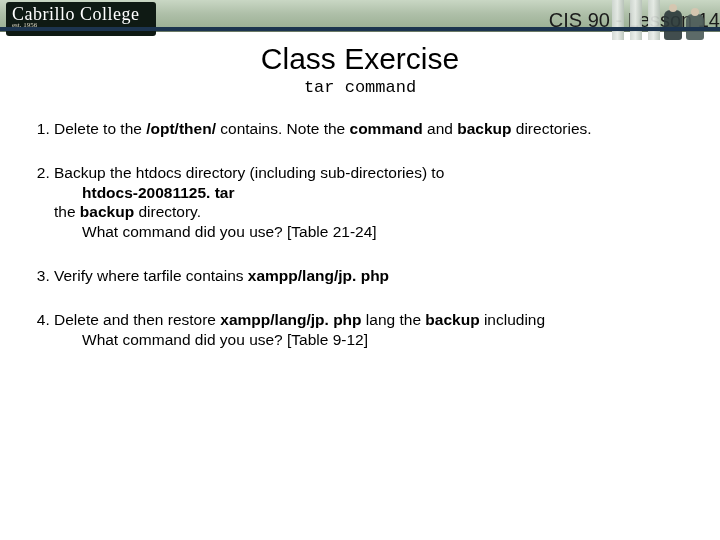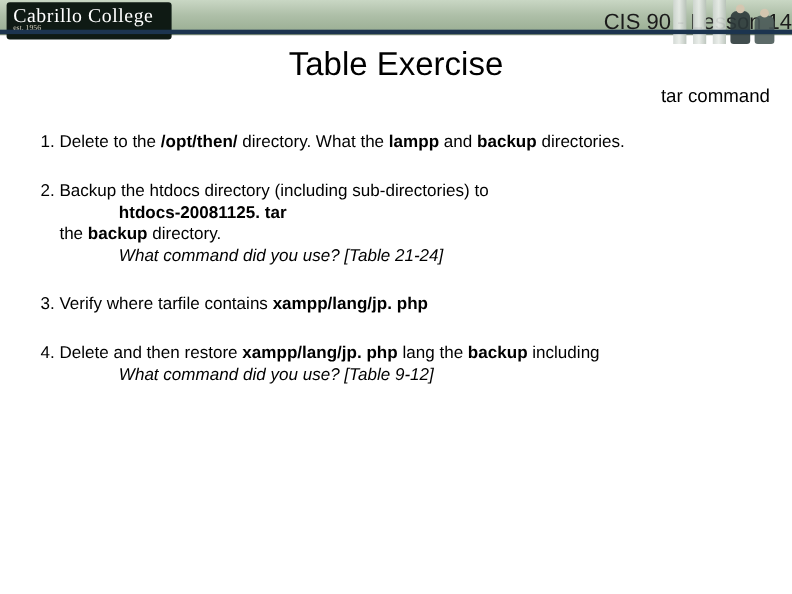--- a/index.html
+++ b/index.html
@@ -108,42 +108,41 @@
     box-sizing: border-box;
   }
   .title {
     font-family: Verdana, Geneva, sans-serif;
     font-size: 30px;
     text-align: center;
     margin: 2px 0 0 0;
     font-weight: 400;
   }
   .subtitle {
-    font-family: Liberation Sans, sans-serif;
+    font-family: Liberation Mono, monospace;
     font-size: 17px;
-    text-align: right;
+    text-align: center;
     margin: 2px 0 22px 0;
     font-weight: 400;
   }
   ol.steps {
     margin: 0 0 0 8px;
     padding: 0 0 0 26px;
     font-size: 15.5px;
     line-height: 1.28;
   }
   ol.steps > li {
     margin-bottom: 24px;
     font-family: Verdana, Geneva, sans-serif;
   }
   .indent {
     display: block;
-    margin-left: 54px;
+    margin-left: 28px;
   }
   .hint {
-    font-style: italic;
   }
   b { font-weight: 700; }
 </style>
 </head>
 <body>
 
 <div class="header">
   <div class="logo">
     <div class="logo-main">Cabrillo College</div>
     <div class="logo-sub">est. 1956</div>
@@ -155,28 +154,28 @@
     <div class="col c3"></div>
     <div class="fig f1"></div>
     <div class="head h1"></div>
     <div class="fig f2"></div>
     <div class="head h2"></div>
   </div>
   <div class="header-stripe"></div>
 </div>
 
 <div class="slide-body">
-  <div class="title">Table Exercise</div>
+  <div class="title">Class Exercise</div>
   <div class="subtitle">tar command</div>
 
   <ol class="steps">
 
     <li>
       <span>
-        <span>Delete to the </span><b>/opt/then/</b><span> directory. What the </span><b>lampp</b><span> and </span><b>backup</b><span> directories.</span>
+        <span>Delete to the </span><b>/opt/then/</b><span> contains. Note the </span><b>command</b><span> and </span><b>backup</b><span> directories.</span>
       </span>
     </li>
 
     <li>
       <span>Backup the htdocs directory (including sub-directories) to</span>
       <span class="indent"><b>htdocs-20081125. tar</b></span>
       <span>
         <span>the </span><b>backup</b><span> directory.</span>
       </span>
       <span class="indent hint">What command did you use? [Table 21-24]</span>

